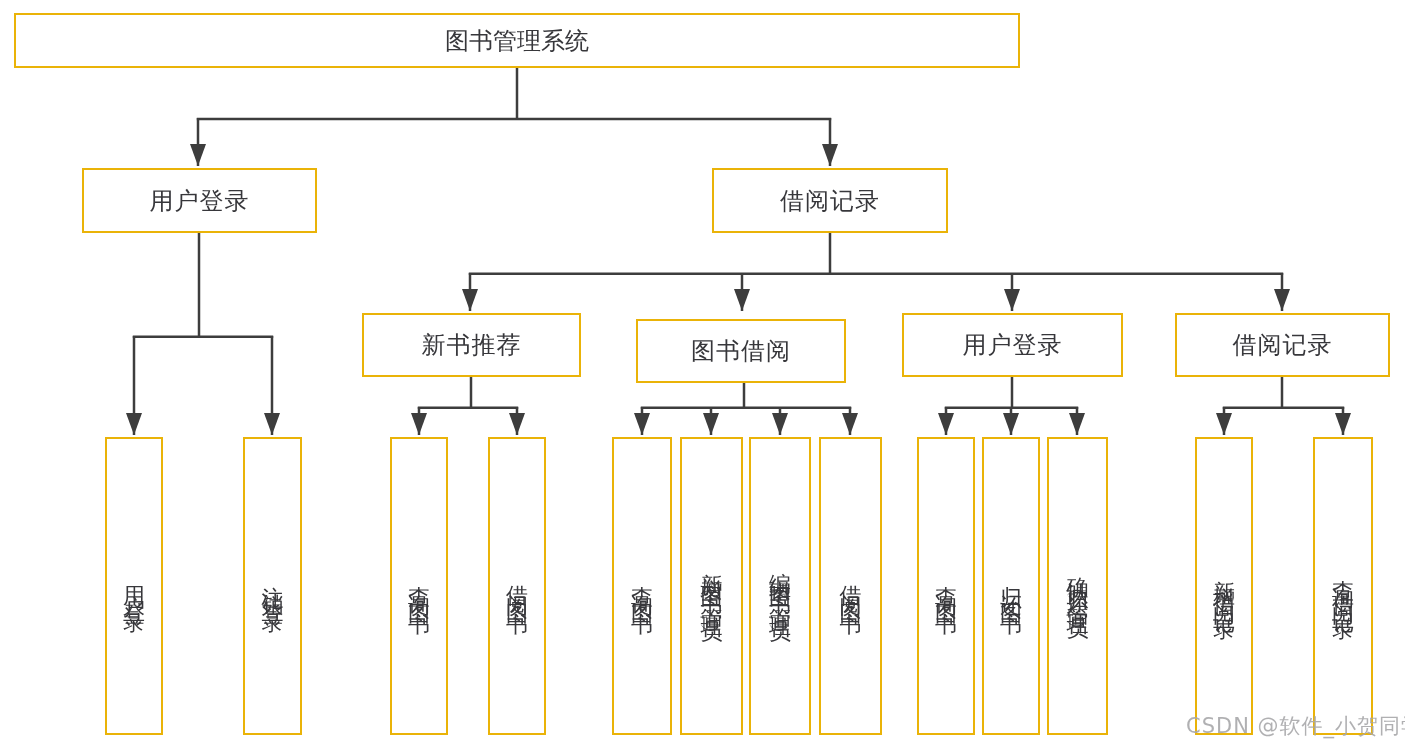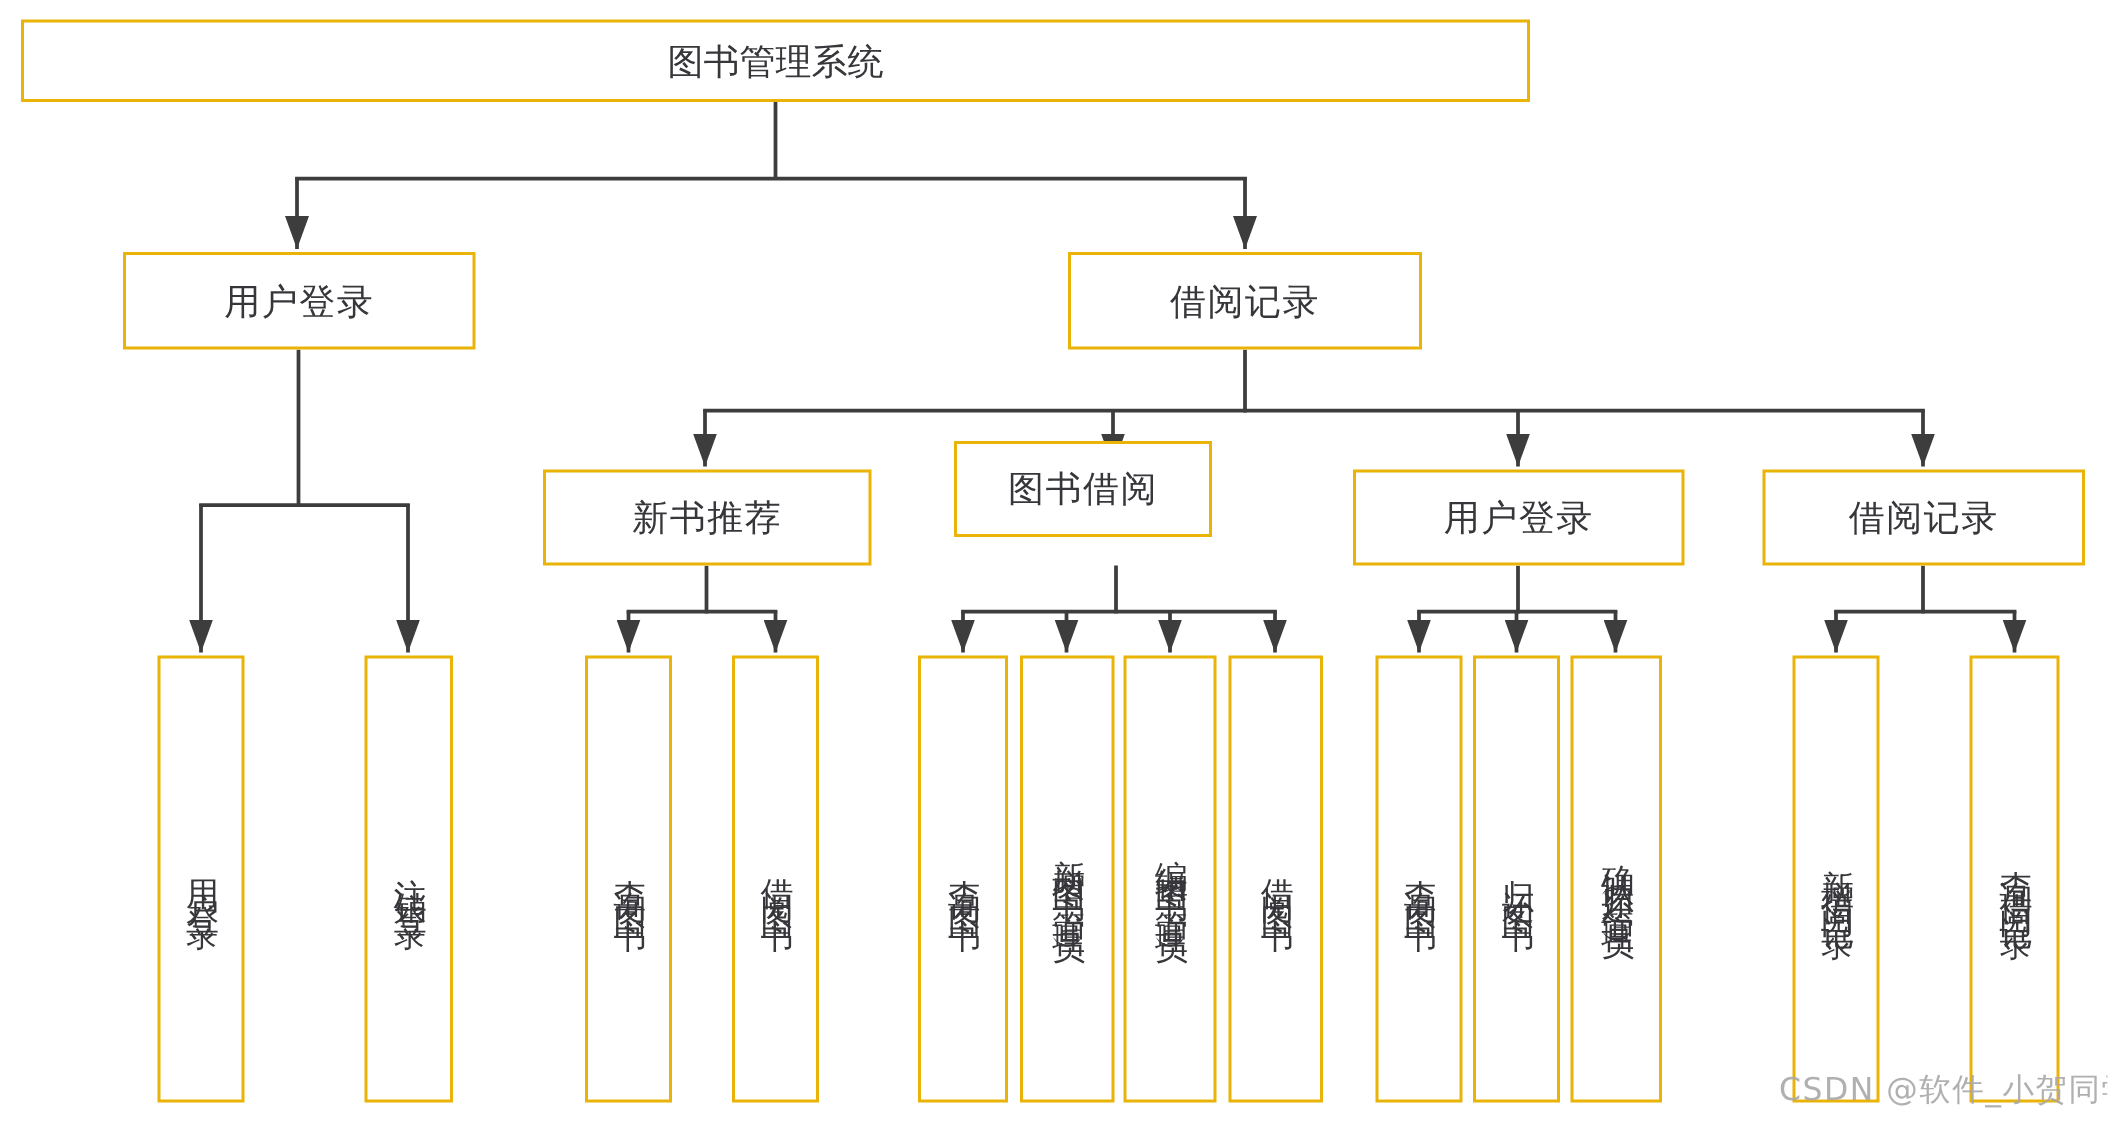--- a/index.html
+++ b/index.html
@@ -52,21 +52,21 @@
     font-size: 22px;
     letter-spacing: 9px;
     line-height: 1;
     text-align: center;
   }
   
   #n-login   { left: 82px;  top: 168px; width: 235px; }
   #n-manage  { left: 712px; top: 168px; width: 236px; }
   
   #n-recommend { left: 362px;  top: 313px; width: 219px; height: 64px; }
-  #n-borrow    { left: 636px;  top: 294px; width: 172px; height: 64px; }
+  #n-borrow    { left: 636px;  top: 319px; width: 210px; height: 64px; }
   #n-current   { left: 902px;  top: 313px; width: 221px; height: 64px; }
   #n-records   { left: 1175px; top: 313px; width: 215px; height: 64px; }
   
   #n-u1 { left: 105px;  width: 58px; }
   #n-u2 { left: 243px;  width: 59px; }
   #n-r1 { left: 390px;  width: 58px; }
   #n-r2 { left: 488px;  width: 58px; }
   #n-b1 { left: 612px;  width: 60px; }
   #n-b2 { left: 680px;  width: 63px; letter-spacing: 7px; }
   #n-b3 { left: 749px;  width: 62px; letter-spacing: 7px; }

